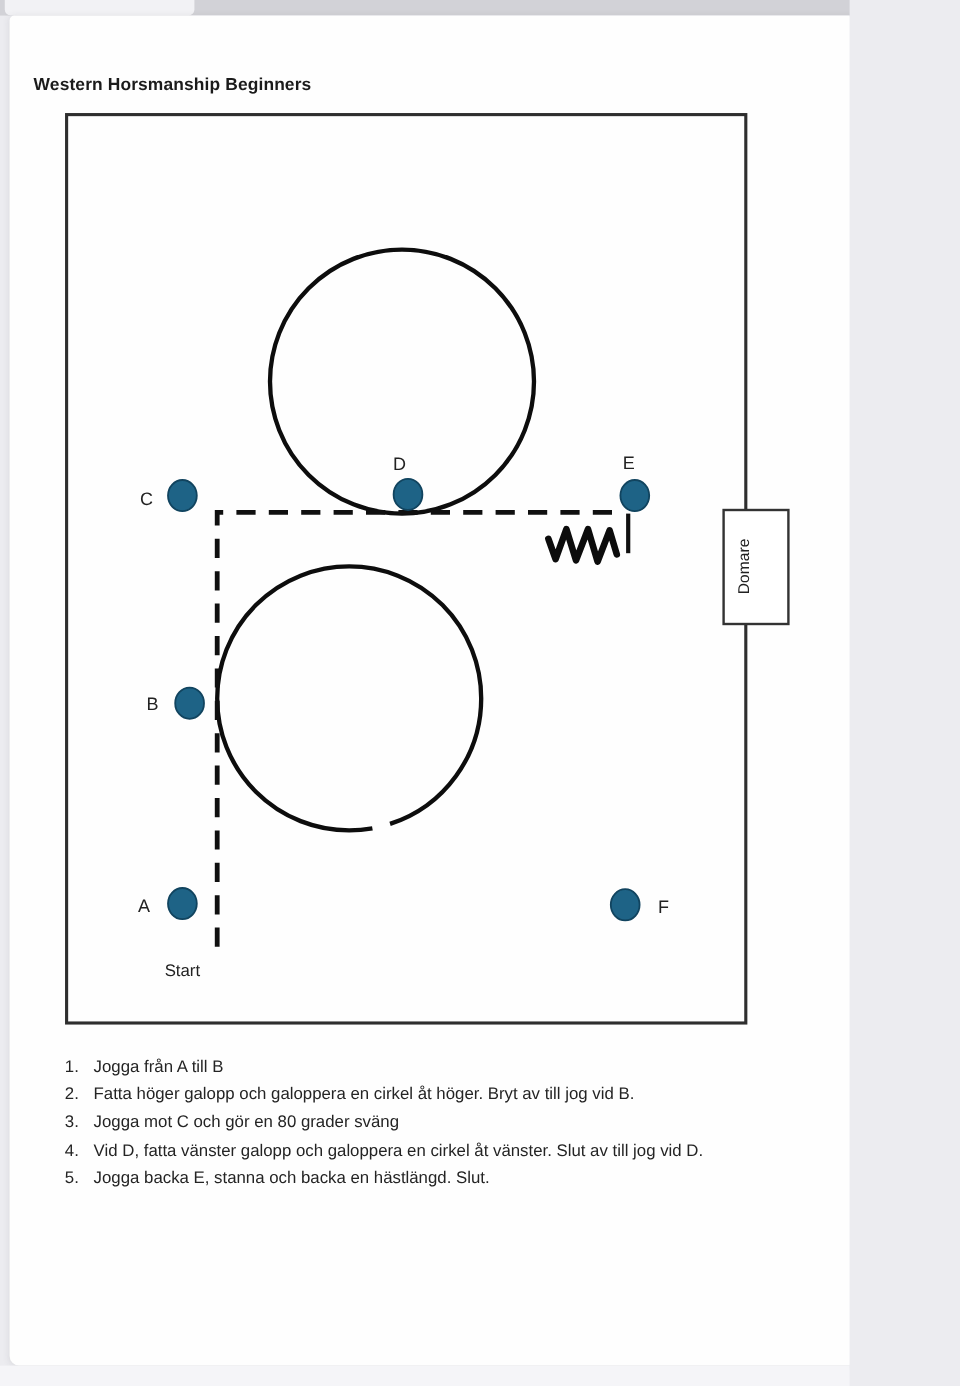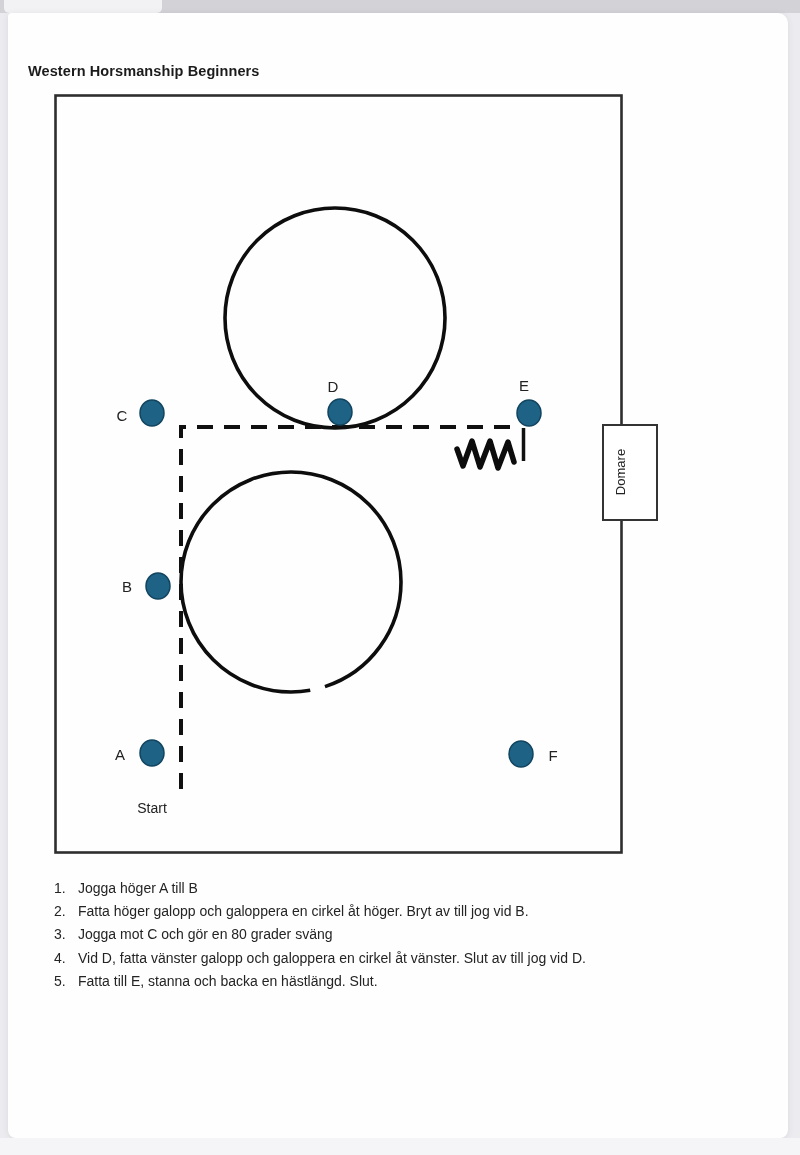--- a/index.html
+++ b/index.html
@@ -1,19 +1,19 @@
 <!DOCTYPE html>
 <html><head>
 <meta charset="utf-8">
 <style>
   * { margin: 0; padding: 0; box-sizing: border-box; }
   html, body { background: #ececf0; }
   .stage {
     position: relative;
-    width: 800px;
+    width: 708px;
     height: 1155px;
     background: #ececf0;
     overflow: hidden;
     font-family: "Liberation Sans", "DejaVu Sans", sans-serif;
     color: #1f1f1f;
   }
   .top-strip {
     position: absolute; left: 0; top: 0; width: 800px; height: 13px;
     background: #d2d2d7;
   }
@@ -106,33 +106,33 @@
     <text class="cone-label" x="333" y="392" text-anchor="middle">D</text>
     <text class="cone-label" x="524" y="391" text-anchor="middle">E</text>
     <text class="cone-label" x="553" y="761" text-anchor="middle">F</text>
 
     <text class="start-label" x="152" y="813" text-anchor="middle">Start</text>
   </svg>
 
   <ol class="instructions">
     <li>
       <span class="num">1.</span>
-      <span class="txt">Jogga höger A till B</span>
+      <span class="txt">Jogga från A till B</span>
     </li>
     <li>
       <span class="num">2.</span>
       <span class="txt">Fatta höger galopp och galoppera en cirkel åt höger. Bryt av till jog vid B.</span>
     </li>
     <li>
       <span class="num">3.</span>
       <span class="txt">Jogga mot C och gör en 80 grader sväng</span>
     </li>
     <li>
       <span class="num">4.</span>
       <span class="txt">Vid D, fatta vänster galopp och galoppera en cirkel åt vänster. Slut av till jog vid D.</span>
     </li>
     <li>
       <span class="num">5.</span>
-      <span class="txt">Fatta till E, stanna och backa en hästlängd. Slut.</span>
+      <span class="txt">Jogga backa E, stanna och backa en hästlängd. Slut.</span>
     </li>
   </ol>
 
 </div>
 
 </body></html>

